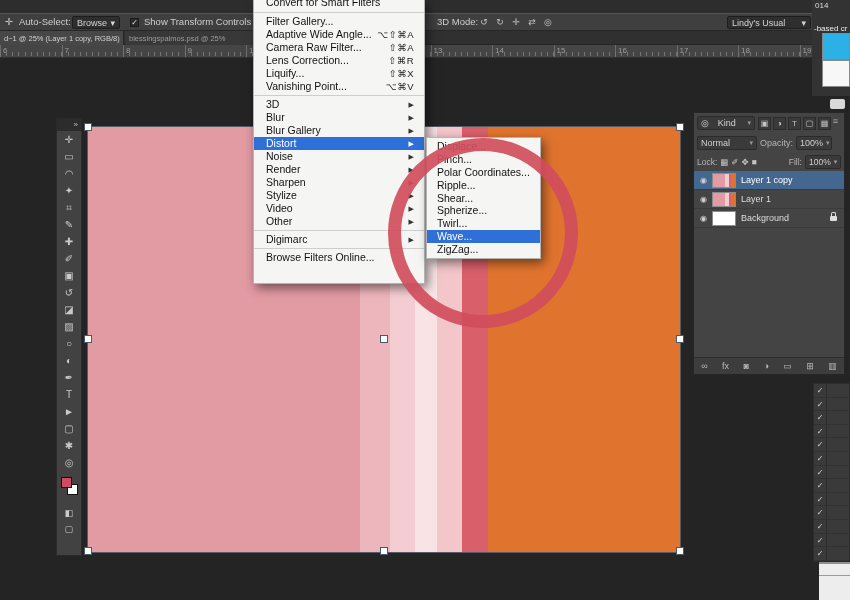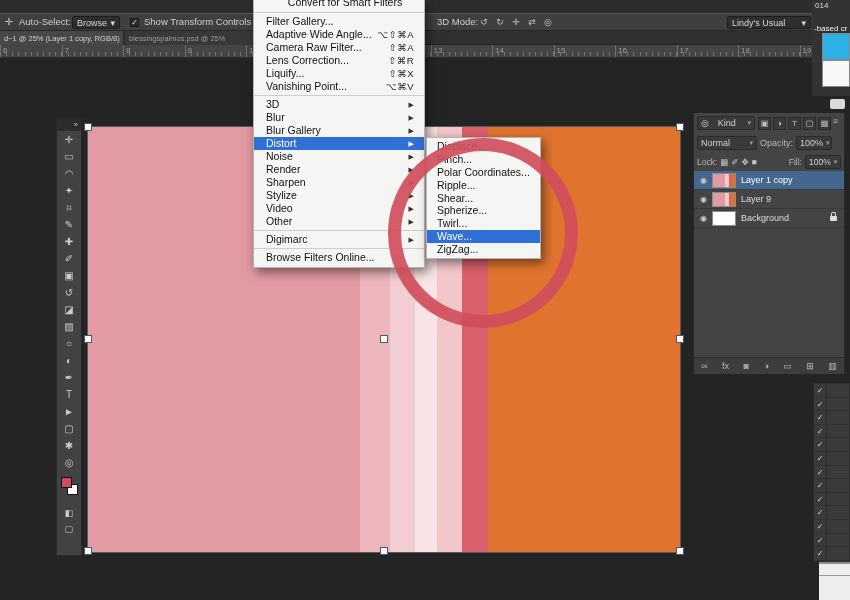--- a/index.html
+++ b/index.html
@@ -44,21 +44,21 @@
   .tool { height:17px; display:flex; align-items:center; justify-content:center; }
   .tool span { font-size:10px; color:#c9c9c9; }
   .swatches { position:relative; height:34px; }
   .sw { position:absolute; width:11px; height:11px; border:1px solid #111; }
   .sw-fg { left:4px; top:6px; z-index:2; }
   .sw-bg { left:10px; top:13px; z-index:1; }
   .lower-tool { height:16px; display:flex; align-items:center; justify-content:center; }
   .lower-tool span { font-size:9px; color:#c9c9c9; }
   
   .menu { position:absolute; left:253px; top:0; width:172px; background:#f5f5f3; border:1px solid #b4b4b4; border-top:none;
-    box-shadow:3px 4px 10px rgba(0,0,0,.5); z-index:50; padding-bottom:3px; font-size:10.5px; color:#111;text-align:center; }
+    box-shadow:3px 4px 10px rgba(0,0,0,.5); z-index:50; padding-bottom:19px; font-size:10.5px; color:#111; }
   .menu-clip { height:10px; overflow:hidden; }
   .menu-clip span { display:block; margin-top:-4px; padding-left:12px; }
   .menu-sep { height:1px; background:#cecece; margin:2px 0; }
   .mi { height:13px; line-height:13px; padding:0 10px 0 12px; display:flex; justify-content:space-between; align-items:center; white-space:nowrap; }
   .mi .sc { font-size:9.5px; color:#222; letter-spacing:.5px; }
   .mi .arrow { font-size:7px; color:#333; }
   .mi.highlight { background:#2e6fd8; color:#fff; }
   .mi.highlight .arrow, .mi.highlight .sc { color:#fff; }
   
   .submenu { position:absolute; left:426px; top:137px; width:115px; background:#f5f5f3; border:1px solid #b4b4b4;
@@ -435,21 +435,21 @@
         <div class="layer-row selected thumb-stripes">
           <span class="eye">◉</span>
           <span class="thumb"></span>
           <span class="lname">Layer 1 copy</span>
 
         </div>
 
         <div class="layer-row thumb-stripes">
           <span class="eye">◉</span>
           <span class="thumb"></span>
-          <span class="lname">Layer 9</span>
+          <span class="lname">Layer 1</span>
 
         </div>
 
         <div class="layer-row locked thumb-white">
           <span class="eye">◉</span>
           <span class="thumb"></span>
           <span class="lname">Background</span>
           <span class="lock-shape"></span>
         </div>
       </div>

